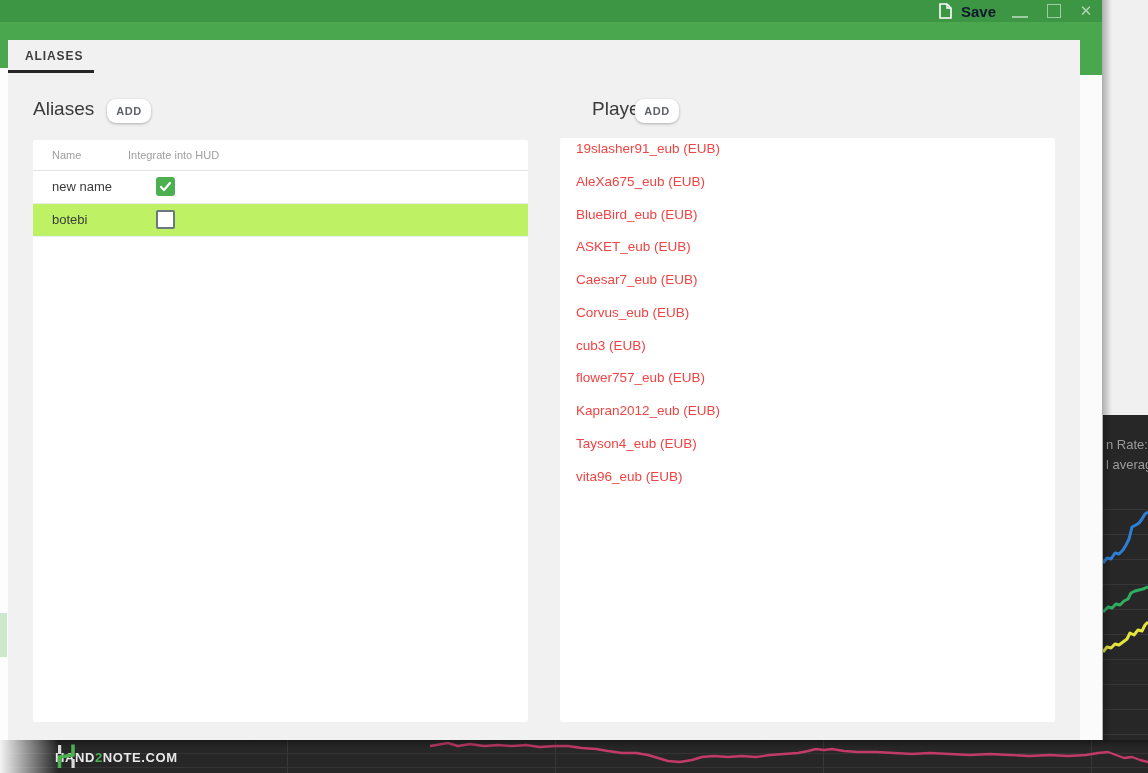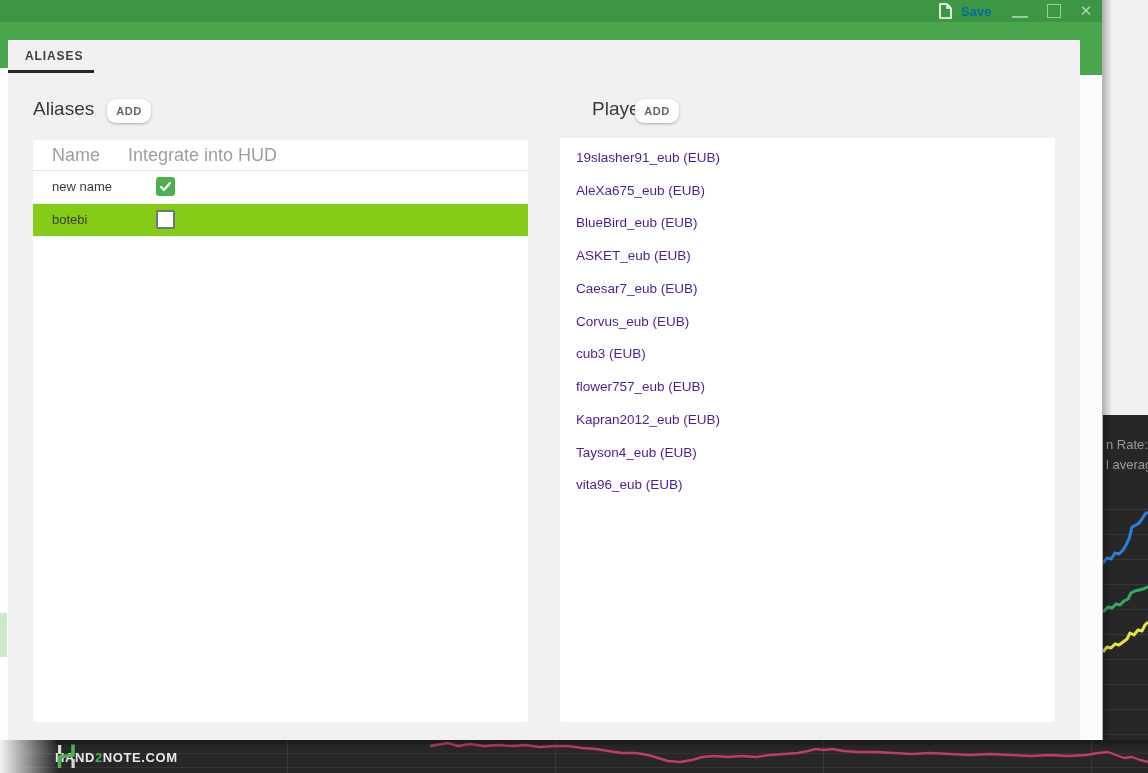--- a/index.html
+++ b/index.html
@@ -36,21 +36,21 @@
   .titlebar{left:0;top:0;width:1102px;height:22px;background:#3d9644;}
   .greenband{left:0;top:22px;width:1102px;height:18px;background:#4aa74e;}
   .green-left-rim{left:0;top:40px;width:8px;height:28px;background:#4aa74e;}
   .green-right-notch{left:1080px;top:40px;width:22px;height:35px;background:#4aa74e;}
   .white-rim{left:1080px;top:75px;width:22px;height:665px;background:#fbfbfb;}
   .dlg-shadow{left:1102px;top:0;width:10px;height:740px;
     background:linear-gradient(to right,rgba(0,0,0,.28),rgba(0,0,0,0));}
 
   .save-btn{position:absolute;left:933px;top:0;height:22px;display:flex;align-items:center;gap:9px;
     padding:0 6px;cursor:pointer;}
-  .save-btn span{color:#0369a1;font-size:13px;font-weight:bold;}
+  .save-btn span{color:#0f172a;font-size:15px;font-weight:bold;}
   .winctl{position:absolute;top:0;height:22px;width:24px;display:flex;align-items:center;justify-content:center;}
   .ctl-min{left:1008px;}
   .ctl-min i{display:block;width:16px;height:2px;background:rgba(255,255,255,.5);margin-top:12px;}
   .ctl-max{left:1042px;}
   .ctl-max i{display:block;width:12px;height:12px;border:1.5px solid rgba(255,255,255,.5);}
   .ctl-close{left:1074px;color:rgba(255,255,255,.6);font-size:15px;line-height:22px;}
 
   .tabstrip{left:8px;top:40px;width:1072px;height:33px;background:#f1f1f1;border-radius:6px 6px 0 0;}
   .tab{position:absolute;left:17px;top:0;height:30px;line-height:32px;
     font-size:12px;font-weight:bold;letter-spacing:.9px;color:#3e3e3e;cursor:pointer;}
@@ -61,35 +61,35 @@
   .panel-title{position:absolute;font-size:19px;color:#3a3a3a;}
   .add-btn{position:absolute;width:44px;height:24px;background:#fff;border-radius:9px;
     box-shadow:0 1px 3px rgba(0,0,0,.28);display:flex;align-items:center;justify-content:center;
     font-size:11px;font-weight:bold;letter-spacing:.5px;color:#5f6368;cursor:pointer;}
 
   .card{position:absolute;background:#fff;border-radius:2px 2px 3px 3px;overflow:hidden;}
   .card1{left:25px;top:67px;width:495px;height:582px;}
   .card2{left:552px;top:65px;width:495px;height:584px;}
 
   .thead{height:30px;border-bottom:1px solid #e3e3e3;position:relative;}
-  .thead span{position:absolute;top:0;line-height:30px;font-size:18px;color:#9e9e9e;}
+  .thead span{position:absolute;top:0;line-height:30px;font-size:11px;color:#9e9e9e;}
   .col-name{left:19px;}
   .col-hud{left:95px;}
 
   .arow{height:32px;position:relative;border-bottom:1px solid #ededed;}
-  .arow.selected{background:#84cc16;border-bottom-color:#e4f1fb;text-decoration:underline;}
+  .arow.selected{background:#bef264;border-bottom-color:#e4f1fb;text-decoration:underline;}
   .aname{position:absolute;left:19px;top:0;line-height:32px;font-size:13px;color:#3b3b3b;}
   .acheck{position:absolute;left:123px;top:6px;width:19px;height:19px;box-sizing:border-box;cursor:pointer;}
   .acheck.checked{background:#4caf50;border-radius:3px;}
   .acheck.checked svg{display:block;margin:2.5px auto 0;}
   .acheck.unchecked{background:#fff;border:2px solid #6b7880;border-radius:2px;}
 
   .players-list{padding-top:3px;}
-  .player-item{height:32.75px;display:flex;align-items:center;padding-left:16px;
-    font-size:13.5px;color:#4c1d95;cursor:default;}
+  .player-item{height:32.75px;display:flex;align-items:flex-start;padding-left:16px;
+    font-size:13.5px;color:#ef4444;cursor:default;}
 </style>
 </head>
 <body>
 
 <div class="stage">
 
   <div class="abs bg-right">
     <div class="grid"></div>
     <div class="bg-txt" style="top:22px;">n Rate:</div>
     <div class="bg-txt" style="top:42px;">l averag</div>

